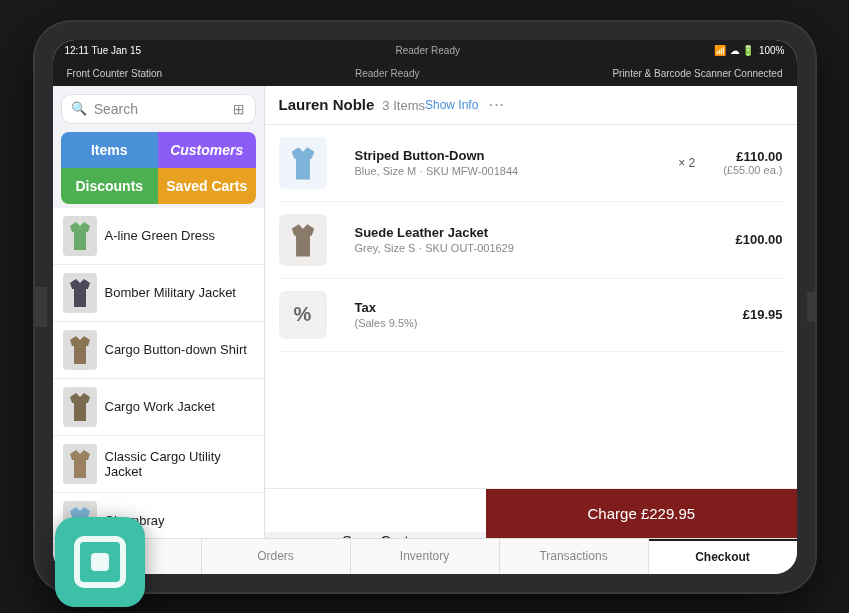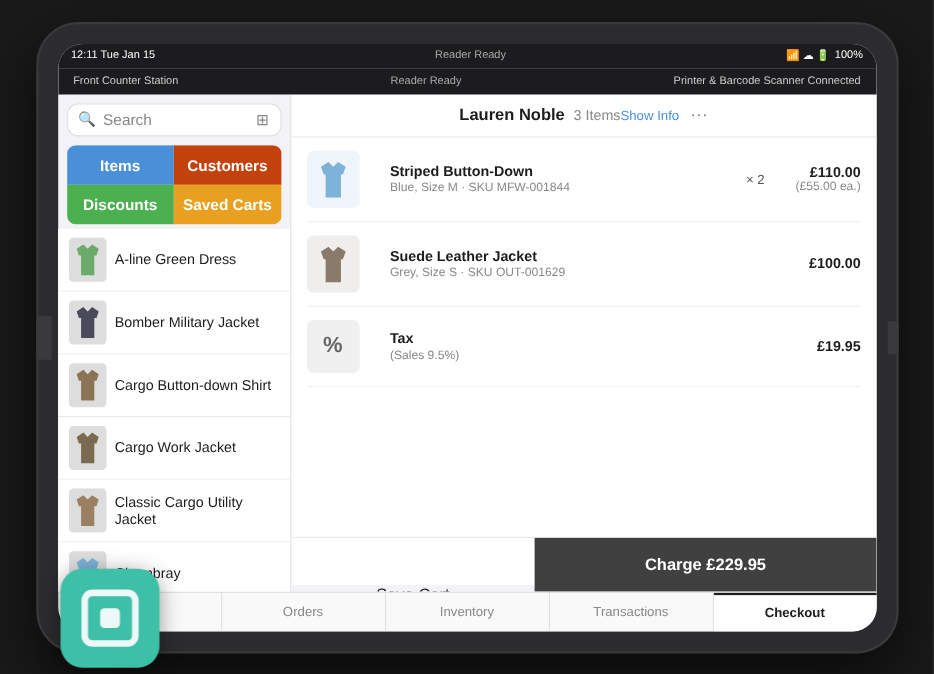--- a/index.html
+++ b/index.html
@@ -108,21 +108,21 @@
     }
     .nav-btn {
       padding: 10px 8px;
       color: #fff;
       font-size: 14px;
       font-weight: 600;
       text-align: center;
       cursor: pointer;
     }
     .nav-btn.items { background: #4a90d9; }
-    .nav-btn.customers { background: #c2410c; }
+    .nav-btn.customers { background: #8b5cf6; font-style: italic; }
     .nav-btn.discounts { background: #4caf50; }
     .nav-btn.saved-carts { background: #e8a020; }
 
     
     .item-list {
       flex: 1;
       overflow-y: auto;
     }
     .item-row {
       display: flex;
@@ -154,21 +154,21 @@
       flex: 1;
       background: #fff;
       display: flex;
       flex-direction: column;
     }
 
     
     .cart-header {
       display: flex;
       align-items: center;
-      justify-content: center;
+      justify-content: flex-start;
       padding: 10px 14px;
       border-bottom: 1px solid #e8e8e8;
     }
     .cart-customer {
       display: flex;
       align-items: baseline;
       gap: 8px;
     }
     .cart-customer-name {
       font-size: 15px;
@@ -272,26 +272,26 @@
       background: #f2f2f7;
       border: none;
       font-size: 15px;
       color: #1c1c1e;
       cursor: pointer;
       font-weight: 500;
       margin-top: 43px;
     }
     .charge-btn {
       flex: 1.4;
-      background: #404040;
+      background: #7f1d1d;
       border: none;
       font-size: 15px;
       color: #fff;
       cursor: pointer;
-      font-weight: 700;
+      font-weight: 400;
     }
 
     
     .tab-bar {
       background: #f9f9f9;
       border-top: 1px solid #ddd;
       display: flex;
       height: 36px;
       flex-shrink: 0;
     }

